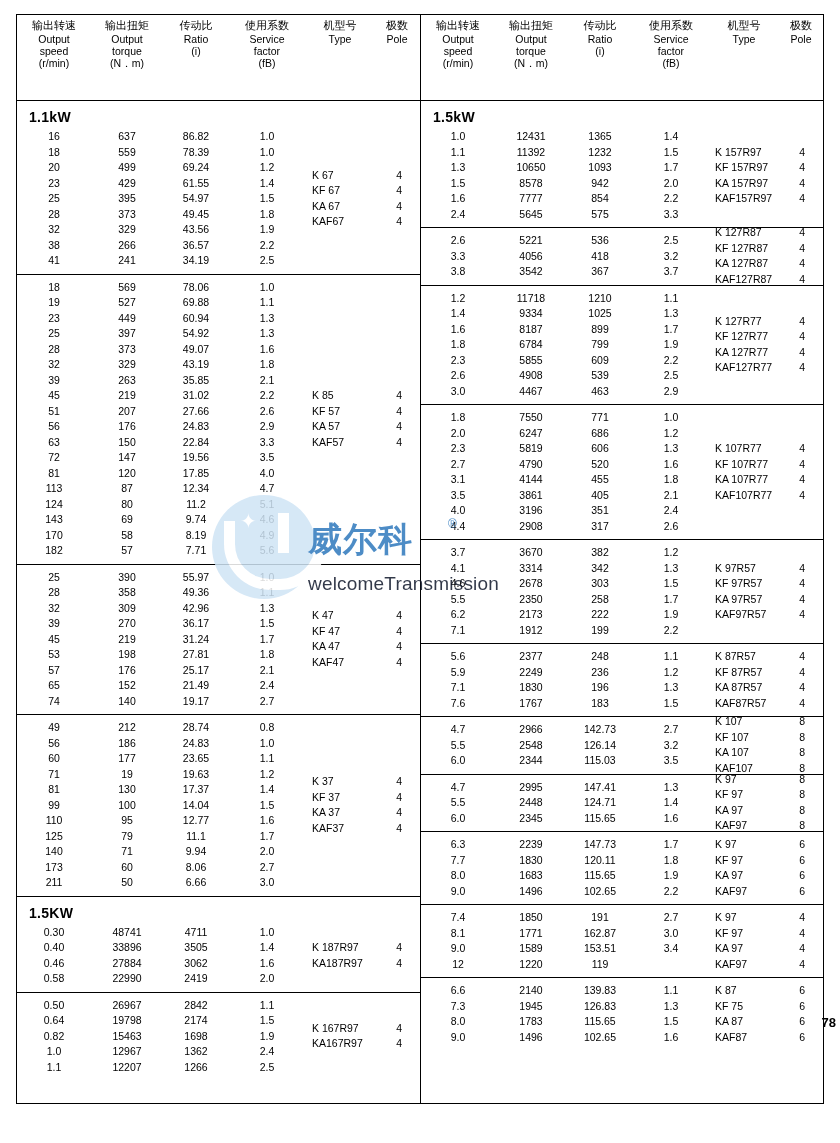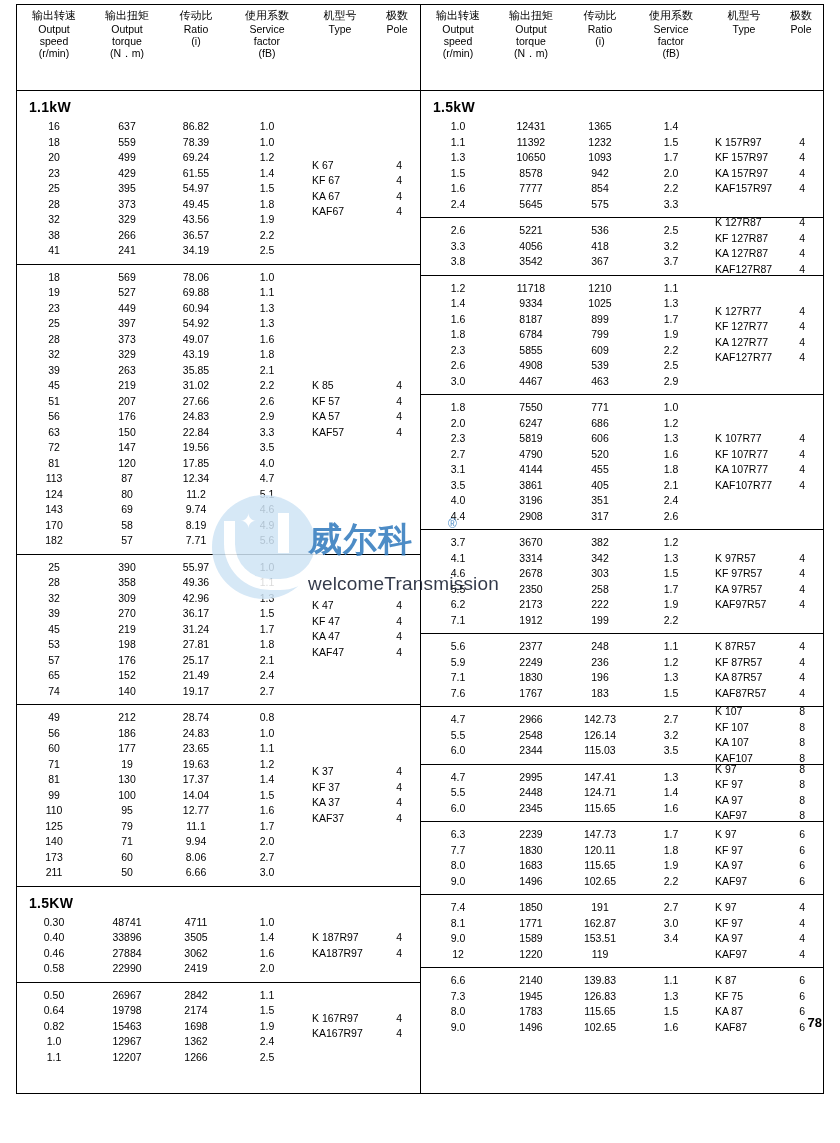--- a/index.html
+++ b/index.html
@@ -13,21 +13,21 @@
     font-family: "Liberation Sans", sans-serif;
     color: #000;
     position: relative;
     overflow: hidden;
   }
   .page {
     position: relative;
     width: 840px;
     height: 1042px;
     box-sizing: border-box;
-    padding: 4px 16px 0 16px;
+    padding: 14px 16px 0 16px;
   }
   .columns {
     display: flex;
     gap: 0;
     width: 808px;
     height: 1090px;
   }
   .col {
     width: 404px;
     box-sizing: border-box;
@@ -173,21 +173,21 @@
   .wm-sub {
     position: absolute;
     left: 96px; top: 78px;
     font-size: 19px;
     color: #0f172a;
     letter-spacing: .2px;
   }
 
   .pagenum {
     position: absolute;
-    right: 18px;
+    right: 4px;
     bottom: 12px;
     font-size: 13px;
     font-weight: bold;
   }
 </style>
 </head>
 <body>
 
 <div class="page">
   <div class="columns">

